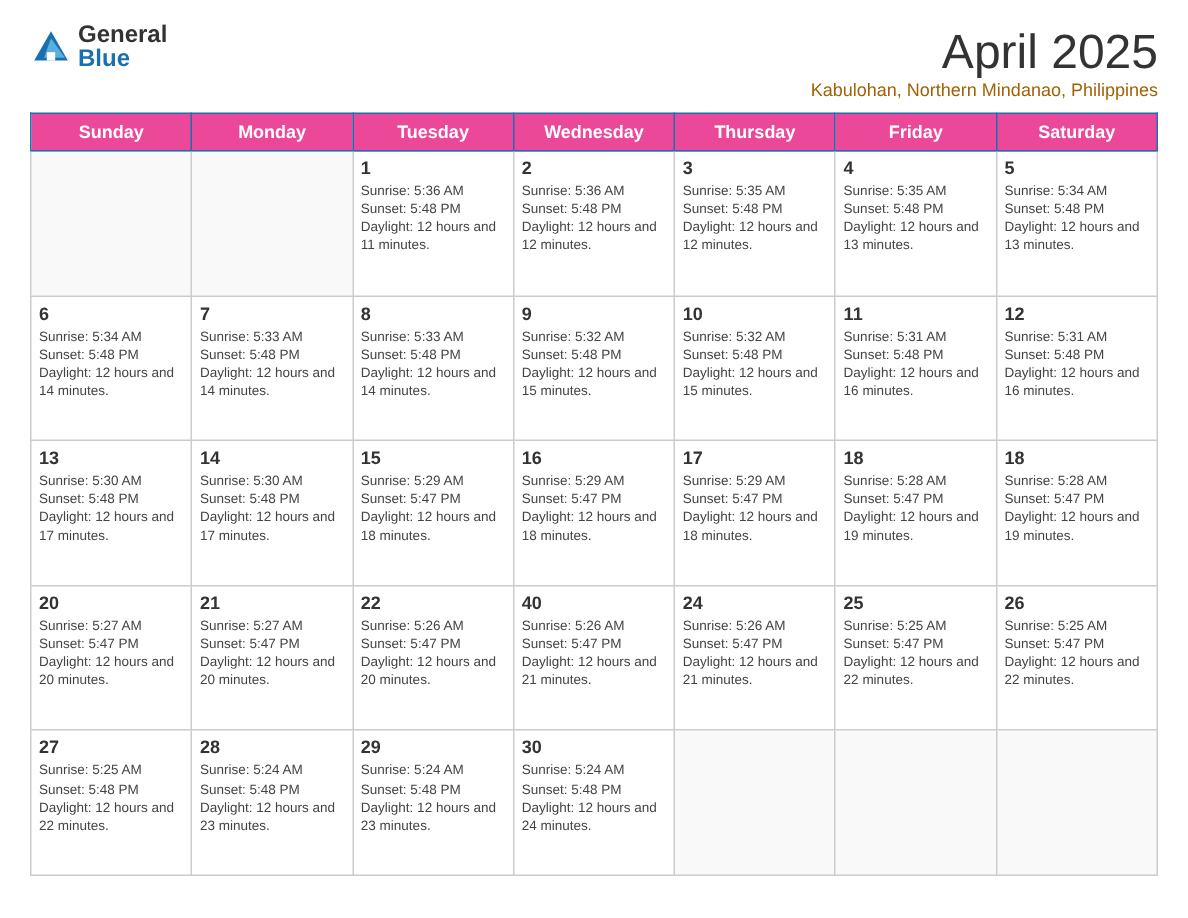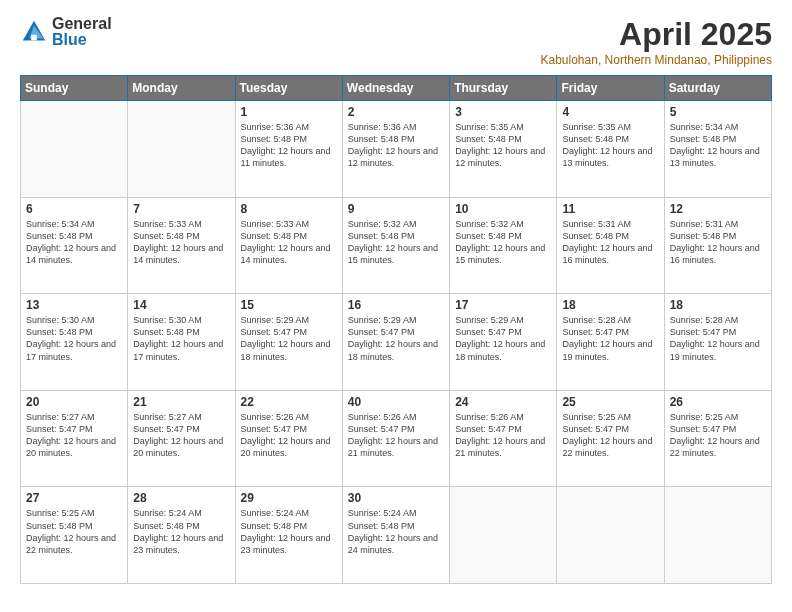--- a/index.html
+++ b/index.html
@@ -45,41 +45,41 @@
     }
     .logo-icon {
       width: 28px;
       height: 28px;
     }
     .title-block {
       text-align: right;
     }
     .month-title {
       font-size: 32px;
-      font-weight: bold;
+      font-weight: normal;
       color: #333;
     }
     .location {
       font-size: 12px;
       color: #a16207;
     }
     .calendar {
       flex: 1;
       border: 1px solid #ccc;
       border-collapse: collapse;
       width: 100%;
       table-layout: fixed;
     }
     .calendar th {
-      background: #737373;
+      background: #ec4899;
       color: #fff;
       font-size: 12px;
       font-weight: bold;
       padding: 5px 4px;
-      text-align: left;
+      text-align: center;
       border: 1px solid #1a6faf;
     }
     .calendar td {
       border: 1px solid #ccc;
       vertical-align: top;
       padding: 4px 5px;
       font-size: 9.5px;
       color: #333;
       height: 82px;
     }

